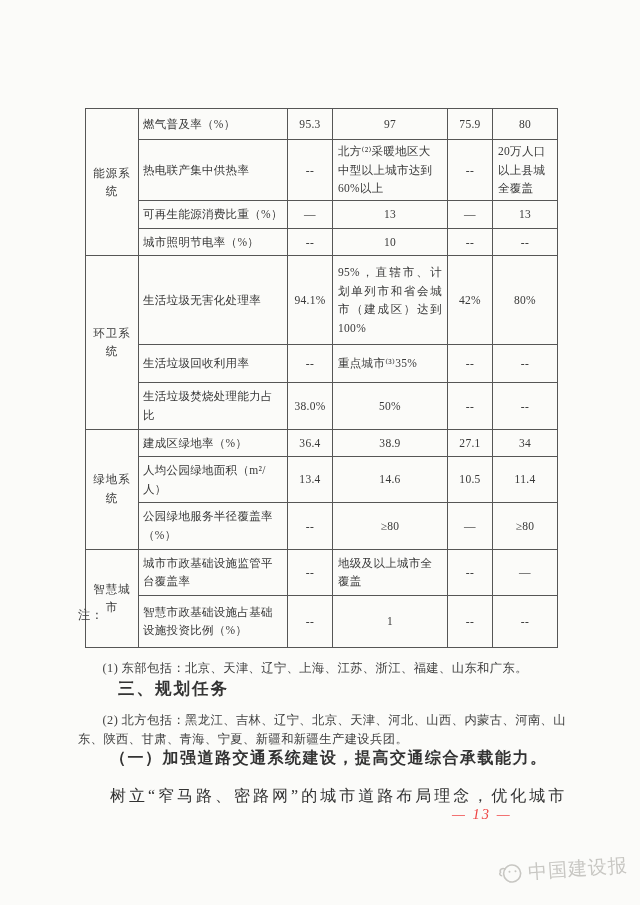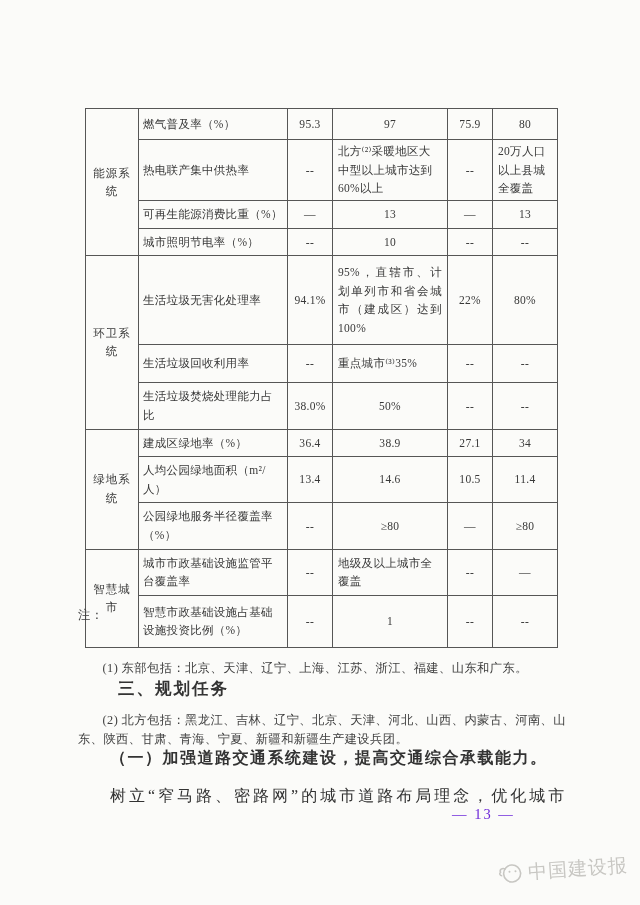--- a/index.html
+++ b/index.html
@@ -52,21 +52,21 @@
     font-size:16px; font-weight:bold; letter-spacing:1.5px; color:#333;
   }
   .sec-paragraph {
     position:absolute; left:110px; top:786px; width:460px;
     font-size:16px; letter-spacing:3px; color:#333;
   }
 
   
   .page-number {
     position:absolute; left:452px; top:806px;
-    font-size:14.5px; letter-spacing:2px; color:#6d28d9;
+    font-size:14.5px; letter-spacing:2px; color:#ef4444;font-style:italic;
   }
 
   
   .watermark {
     position:absolute; left:497px; top:857px;
     display:flex; align-items:center; gap:5px;
     color:#c8c7c3;
     transform:rotate(-4deg);
   }
   .watermark .wm-text {
@@ -118,21 +118,21 @@
         <td>10</td>
         <td>--</td>
         <td>--</td>
       </tr>
 
       <tr style="height:89px">
         <td class="cat" rowspan="3">环卫系统</td>
         <td class="ind">生活垃圾无害化处理率</td>
         <td>94.1%</td>
         <td class="tj">95%，直辖市、计划单列市和省会城市（建成区）达到100%</td>
-        <td>22%</td>
+        <td>42%</td>
         <td>80%</td>
       </tr>
       <tr style="height:38px">
         <td class="ind">生活垃圾回收利用率</td>
         <td>--</td>
         <td class="tl">重点城市⁽³⁾35%</td>
         <td>--</td>
         <td>--</td>
       </tr>
       <tr style="height:27px">

